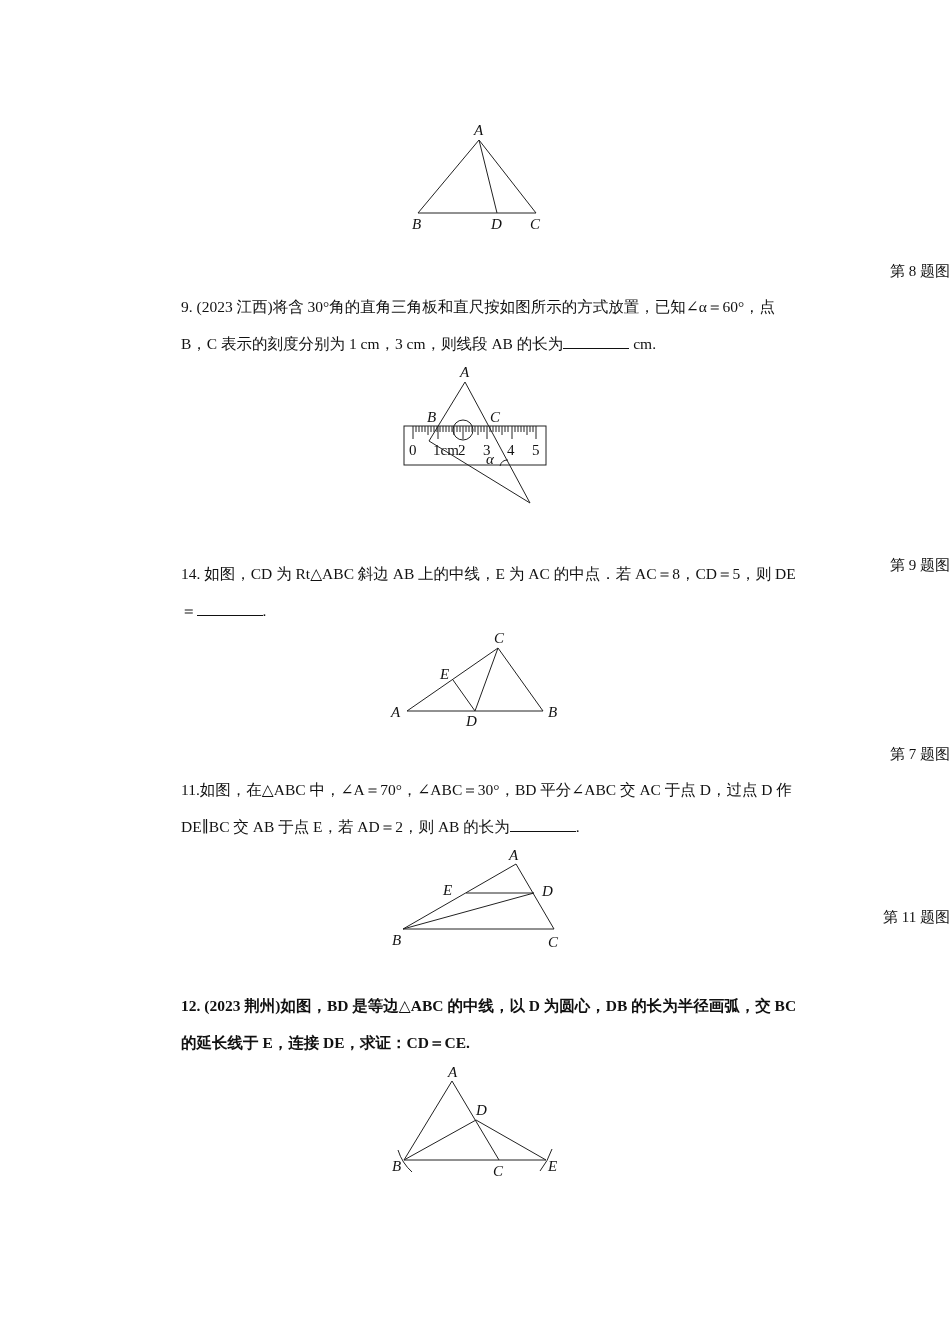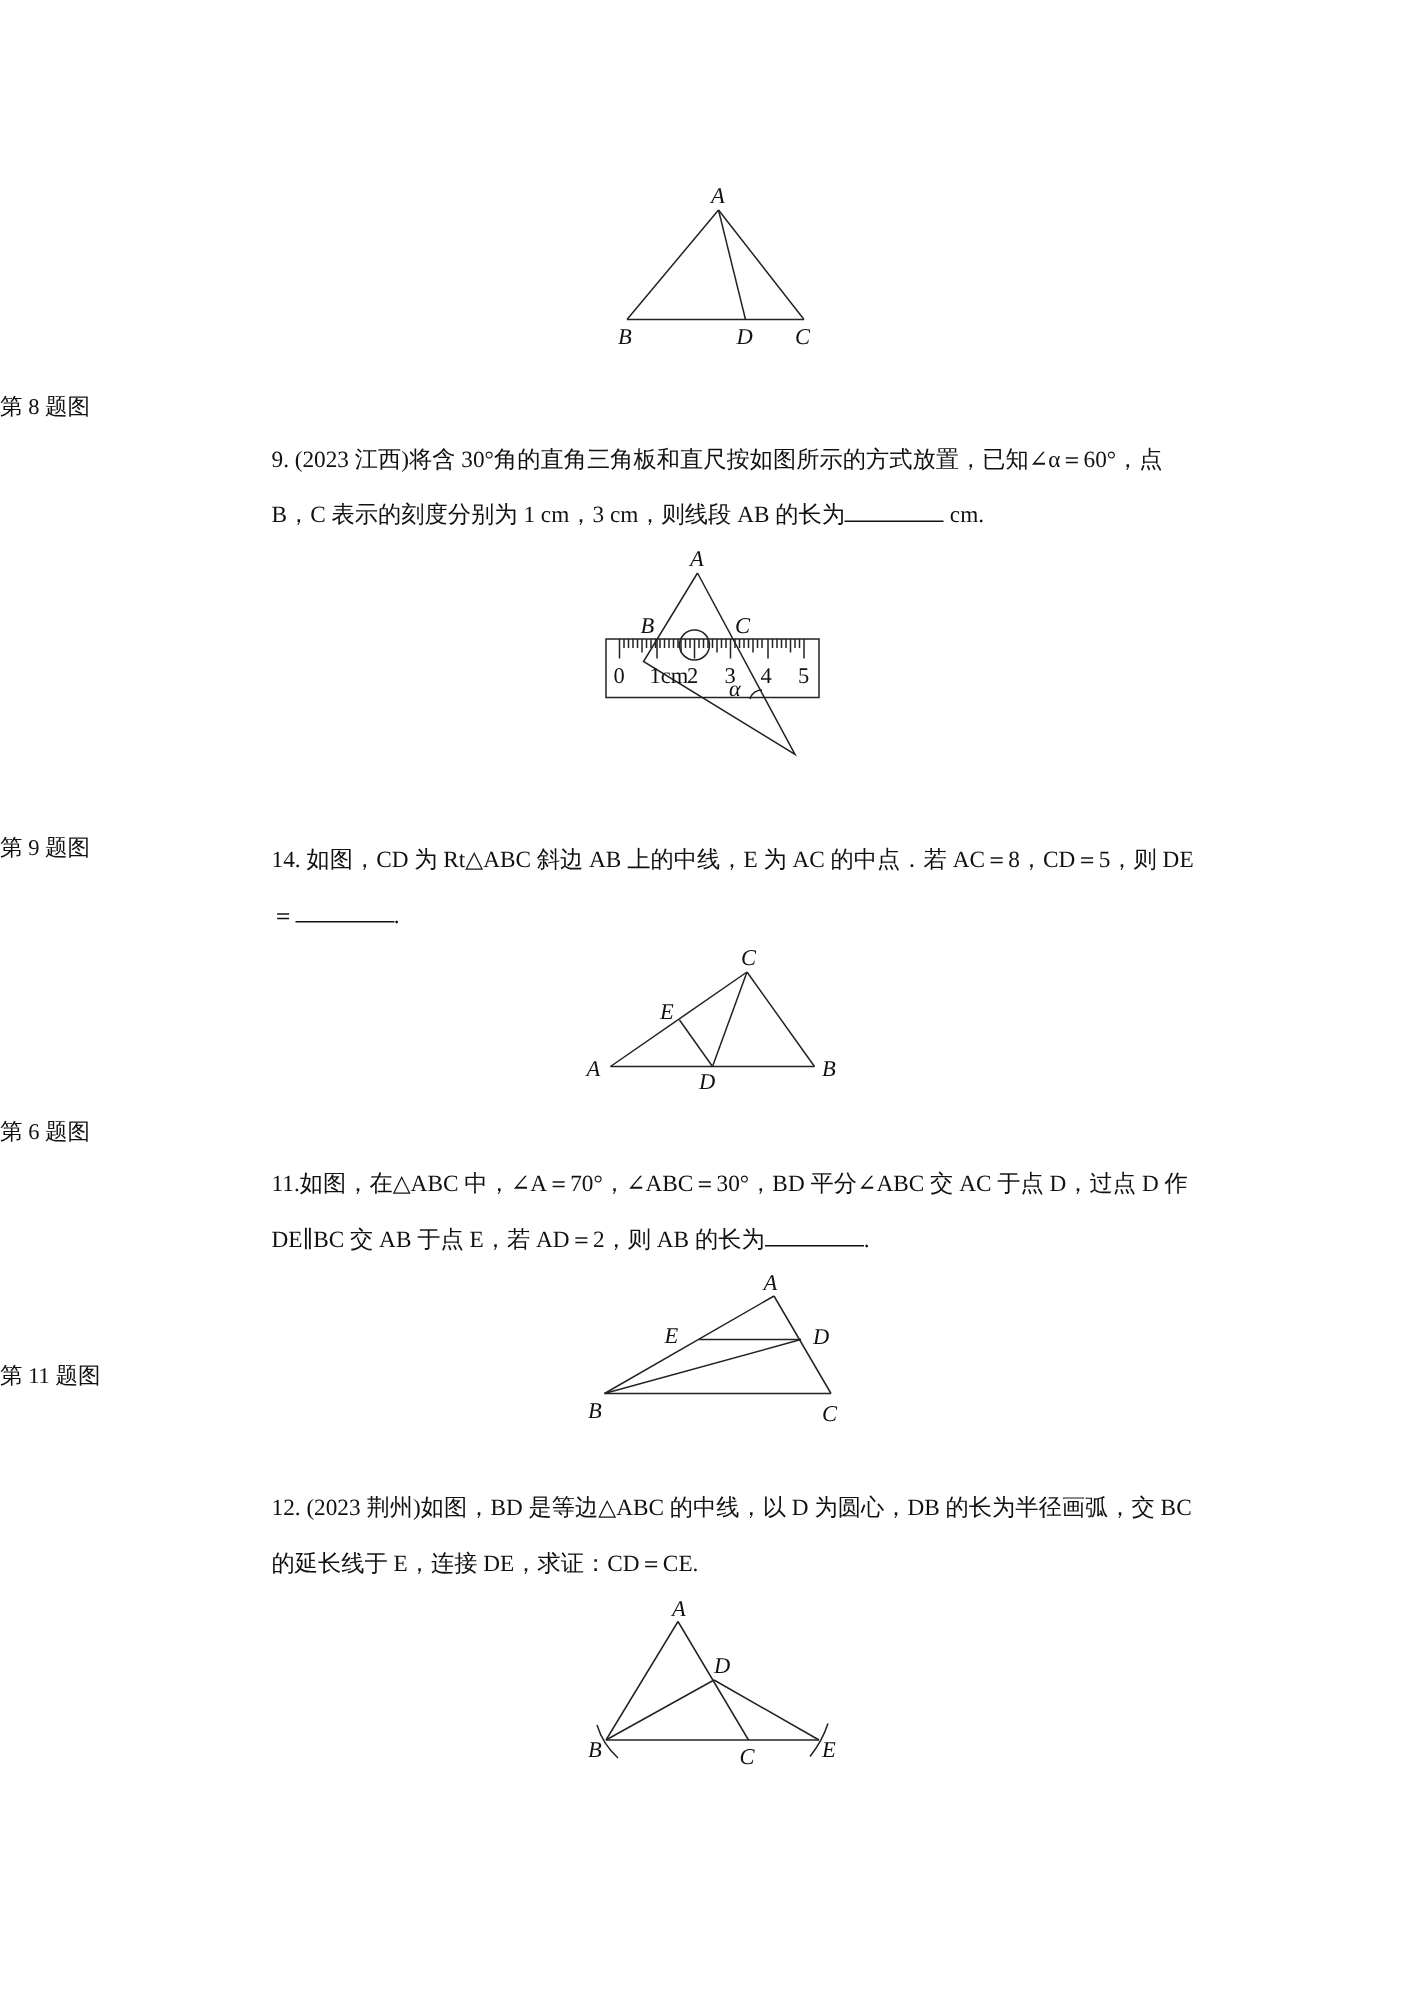--- a/index.html
+++ b/index.html
@@ -2,21 +2,21 @@
 <html><head>
   <meta charset="utf-8">
   <style>
     html, body { margin:0; padding:0; background:#ffffff; }
     body { width:950px; height:1344px; position:relative; overflow:hidden;
            font-family: "Liberation Serif", "DejaVu Serif", serif; color:#111; }
     .fig { position:absolute; }
     .fig svg { display:block; overflow:visible; }
     .fig text { font-family: "Liberation Serif", "DejaVu Serif", serif; font-style:italic; font-size:15px; fill:#111; }
     .fig text.up { font-style:normal; }
-    .caption { position:absolute; left:0; width:950px; text-align:left; font-size:15px; }
+    .caption { position:absolute; left:0; width:950px; text-align:right; font-size:15px; }
     .para { position:absolute; left:145px; width:668px; font-size:15.5px; line-height:37px;margin-left:36px; }
     .blank { display:inline-block; width:66px; border-bottom:1px solid #111; height:14px; vertical-align:baseline; }
     line, polyline, path, circle, rect { stroke:#222; stroke-width:1; fill:none; }
   </style>
 </head>
 <body>
 
 <div class="fig" style="left:400px;top:115px;">
   <svg width="160" height="125">
     <line x1="79" y1="25" x2="18" y2="98"></line>
@@ -113,21 +113,21 @@
     <line x1="118" y1="23" x2="163" y2="86"></line>
     <line x1="118" y1="23" x2="95" y2="86"></line>
     <line x1="73" y1="55" x2="95" y2="86"></line>
     <text x="114" y="18">C</text>
     <text x="60" y="54">E</text>
     <text x="11" y="92">A</text>
     <text x="86" y="101">D</text>
     <text x="168" y="92">B</text>
   </svg>
 </div>
-<div class="caption" style="top:745px;">第 6 题图</div>
+<div class="caption" style="top:745px;">第 7 题图</div>
 
 <div class="para" style="top:771px;">
   <div><span>11.</span><span>如图，在△ABC 中，∠A＝70°，∠ABC＝30°，BD 平分∠ABC 交 AC 于点 D，过点 D 作</span></div>
   <div><span>DE∥BC 交 AB 于点 E，若 AD＝2，则 AB 的长为</span><span class="blank"></span><span>.</span></div>
 </div>
 
 <div class="fig" style="left:380px;top:840px;">
   <svg width="190" height="115">
     <line x1="23" y1="89" x2="136" y2="24"></line>
     <line x1="136" y1="24" x2="174" y2="89"></line>
@@ -136,21 +136,21 @@
     <line x1="86" y1="53" x2="154" y2="53"></line>
     <text x="129" y="20">A</text>
     <text x="63" y="55">E</text>
     <text x="162" y="56">D</text>
     <text x="12" y="105">B</text>
     <text x="168" y="107">C</text>
   </svg>
 </div>
 <div class="caption" style="top:908px;">第 11 题图</div>
 
-<div class="para" style="top:987px;">
+<div class="para" style="top:987px;font-weight:bold;">
   <div><span>12.</span> <span>(2023 荆州)如图，BD 是等边△ABC 的中线，以 D 为圆心，DB 的长为半径画弧，交 BC</span></div>
   <div><span>的延长线于 E，连接 DE，求证：CD＝CE.</span></div>
 </div>
 
 <div class="fig" style="left:380px;top:1055px;">
   <svg width="190" height="130">
     <line x1="24" y1="105" x2="72" y2="26"></line>
     <line x1="72" y1="26" x2="119" y2="105"></line>
     <line x1="24" y1="105" x2="166" y2="105"></line>
     <line x1="24" y1="105" x2="96" y2="65"></line>

